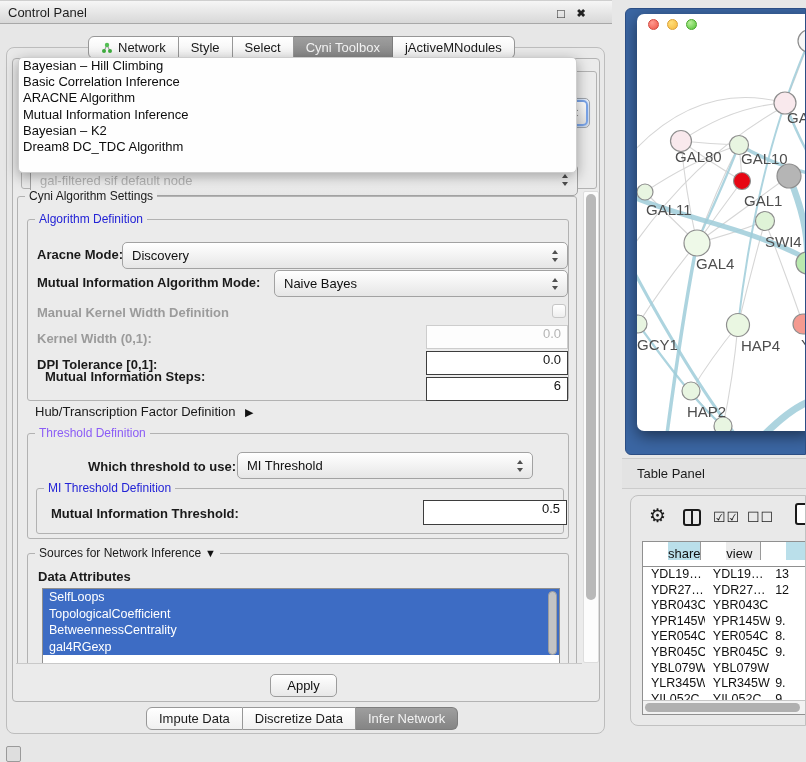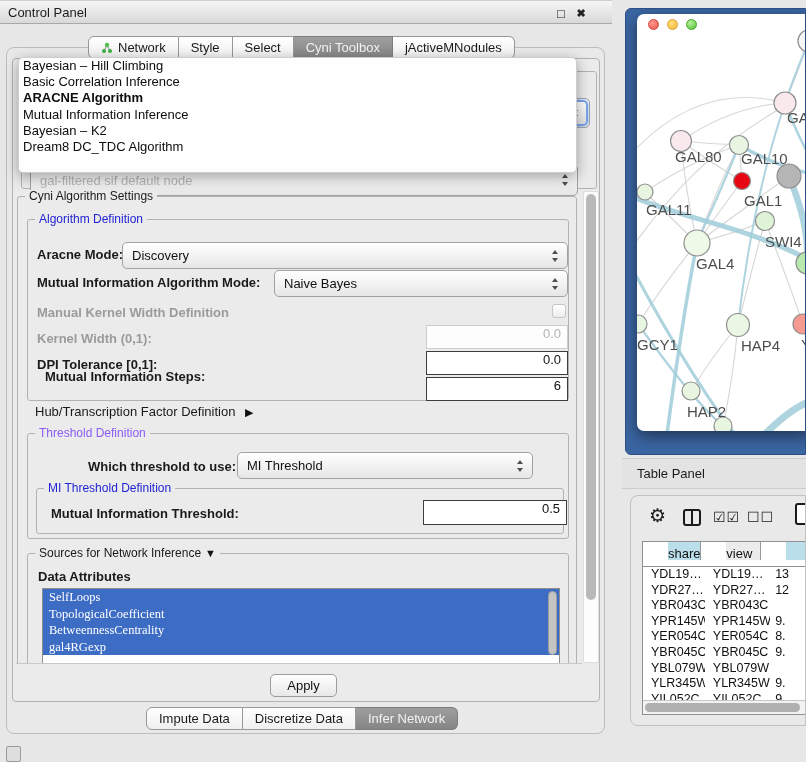--- a/index.html
+++ b/index.html
@@ -57,21 +57,21 @@
   .cb { position:absolute; width:14px; height:14px; border:1px solid #c6c6c6; border-radius:3px;
     background:linear-gradient(#ffffff,#eeeeee); }
 
   .tri { font-size:11px; color:#111; }
 
   
   .dd { position:absolute; left:18px; top:57px; width:559px; height:116px; background:#fefefe;
     border:1px solid #cdcdcd; border-radius:5px; box-shadow:0 4px 14px rgba(0,0,0,0.35); z-index:50; overflow:hidden; }
   .dd .ph { height:18px; line-height:18px; text-align:center; color:#bcbcbc; font-size:13px; }
   .dd .di { height:16.2px; line-height:16.2px; padding-left:4px; font-size:13px; color:#0d0d0d; white-space:nowrap; }
-  .dd .di.bold { font-weight:bold; }
+  .dd .di.bold { font-weight:normal; }
 
   
   .viewport { position:absolute; left:16px; top:190px; width:566px; height:474px; overflow:hidden;
     border-bottom:1px solid #c9c9c9; }
   .vscrollbar { position:absolute; left:583px; top:191px; width:16px; height:472px; background:#fcfcfc;
     border:1px solid #ddd; border-radius:2px; }
   .vscrollbar .thumb { position:absolute; left:2px; top:2px; width:10px; height:406px; background:#b9b9b9; border-radius:5px; }
 
   .alist { position:absolute; background:#fff; border:1px solid #8f8f8f; overflow:hidden; }
   .alist .ai { height:16.5px; line-height:16.5px; font-size:12.5px; padding-left:6px;
@@ -237,21 +237,21 @@
           </div>
         </div>
       </div>
 
       <div class="gb" style="left:9px; top:356px; width:542px; height:150px;">
         <span class="gt">
           <span>Sources for Network Inference</span>
           <span class="tri">▼</span>
         </span>
         <span class="lbl" style="left:10px; top:14px;">Data Attributes</span>
-        <div class="alist" style="left:14px; top:34px; width:518px; height:76px;font-family:Liberation Serif, serif;">
+        <div class="alist" style="left:14px; top:34px; width:518px; height:76px;">
           <div class="ai">SelfLoops</div>
           <div class="ai">TopologicalCoefficient</div>
           <div class="ai">BetweennessCentrality</div>
           <div class="ai">gal4RGexp</div>
           <span class="vthumb"></span>
         </div>
       </div>
     </div>
   </div>
   <div class="vscrollbar">

